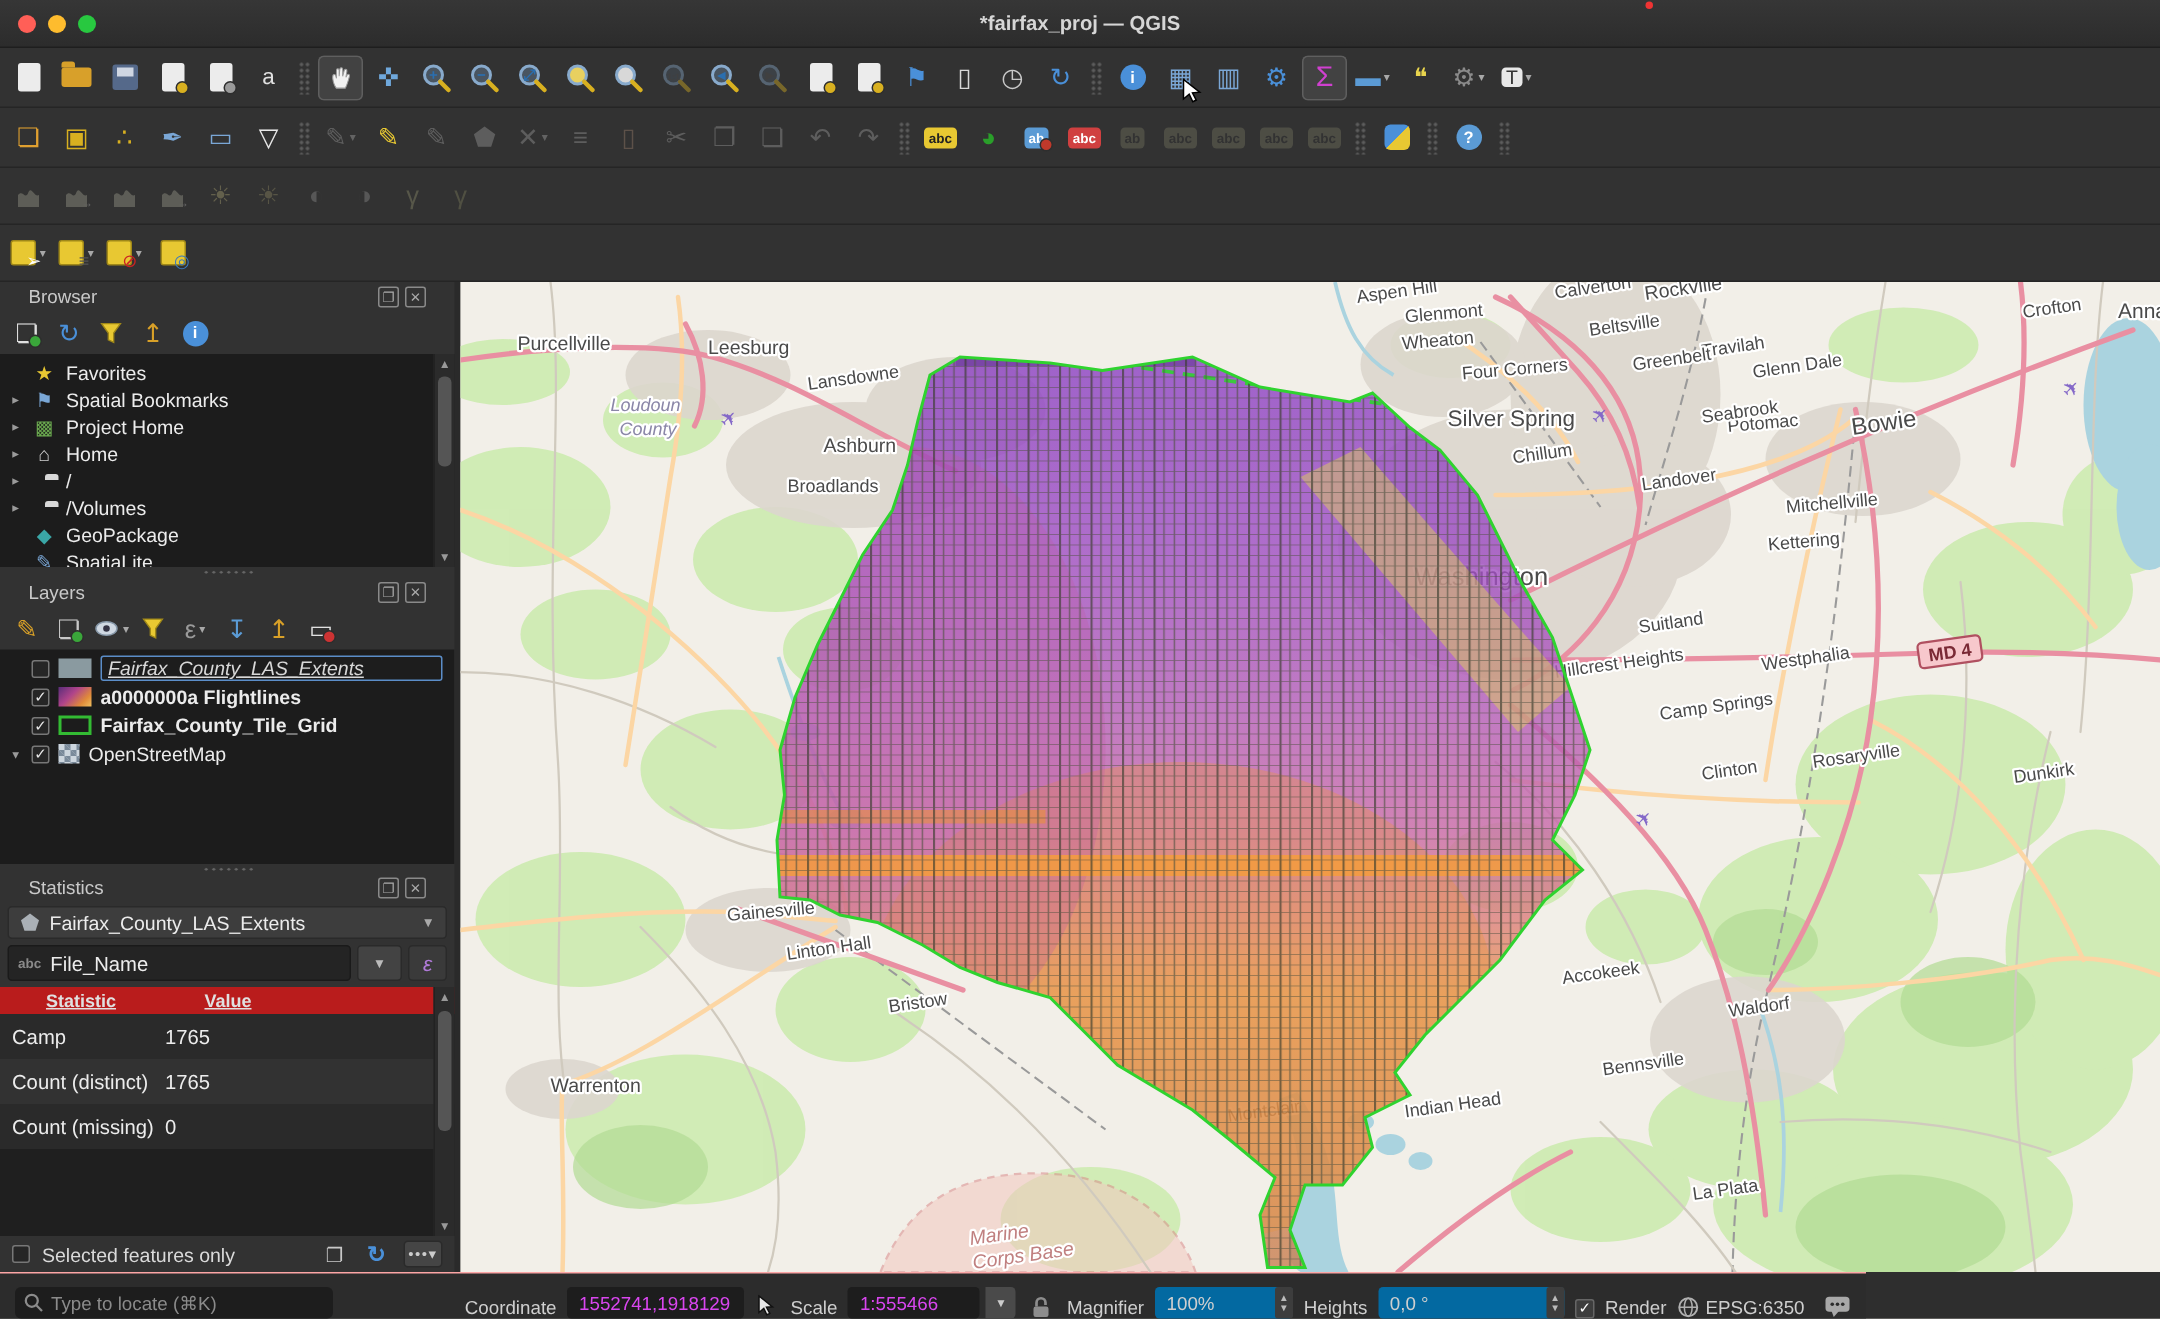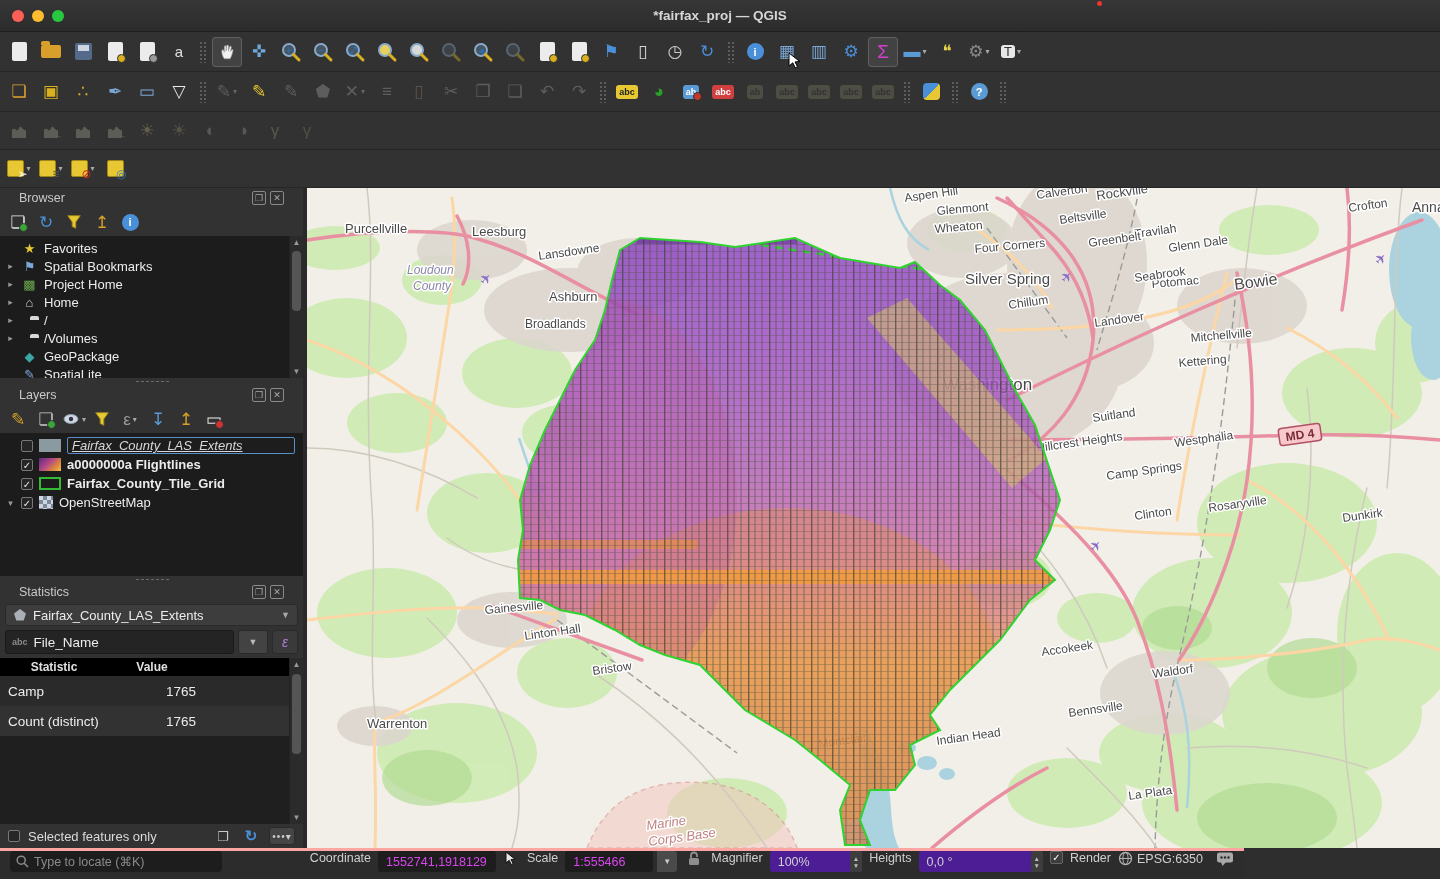--- a/index.html
+++ b/index.html
@@ -85,45 +85,45 @@
   .combo .sp{flex:1;} .combo .car{ color:#aaa; font-size:9px; }
   .fieldrow { display:flex; gap:4px; padding:2px 5px 4px; align-items:stretch; height:30px;}
   .fieldbox { flex:1; background:#242424; border:1px solid #1a1a1a; border-radius:3px; display:flex;
     align-items:center; gap:6px; padding:0 6px; color:#ececec; font-size:13.5px; }
   .abctag { color:#8a8a8a; font-size:9px; font-weight:bold; }
   .sqbtn { width:30px; background:#434343; border:1px solid #2a2a2a; border-radius:3px; display:flex;
     align-items:center; justify-content:center; color:#bbb; font-size:9px; }
   .exprbtn { width:26px; background:#3a3a3a; border:1px solid #2a2a2a; border-radius:3px; display:flex;
     align-items:center; justify-content:center; color:#b07ad8; font-size:14px; font-style:italic; }
   .stable { flex:1; position:relative; background:#1f1f1f; margin:0 0 0 0; overflow:hidden;}
-  .shead { display:flex; background:#000000; height:18px; color:#e0e0e0; font-size:12px; font-weight:bold; }
+  .shead { display:flex; background:#b91c1c; height:18px; color:#e0e0e0; font-size:12px; font-weight:bold;text-decoration:underline; }
   .shead div { display:flex; align-items:center; justify-content:center; }
-  .c1{ width:108px; } .c2{ width:88px;text-align:right; } .c3{ flex:1; }
+  .c1{ width:108px; } .c2{ width:88px; } .c3{ flex:1; }
   .srow { display:flex; height:30px; font-size:13.5px; color:#ececec; align-items:center; }
   .srow:nth-child(odd){ background:#2a2a2a; } .srow:nth-child(even){ background:#323232; }
   .srow .c1 { padding-left:8px; } .srow .c2 { padding-left:2px; }
   .statsbottom { height:24px; display:flex; align-items:center; gap:8px; padding:0 8px; color:#dadada; font-size:13px; }
   .mini { width:20px; height:18px; display:flex; align-items:center; justify-content:center; border-radius:3px; }
   .dots3 { background:#454545; border:1px solid #2a2a2a; width:26px; color:#ccc; font-size:10px; letter-spacing:1px;}
 
   
   .map { position:absolute; left:307px; top:188px; width:1133px; height:660px; background:#f2efe8; }
 
   
   .statusbar { position:absolute; left:0; top:848px; width:1244px; height:31px; background:#2c2c2c;
-    border-top:3px solid #fca5a5; display:flex; align-items:flex-start; padding:0 10px; gap:7px;
+    border-top:1px solid #fca5a5; display:flex; align-items:flex-end; padding:0 10px; gap:7px;
     color:#cfcfcf; font-size:12.5px; }
   .searchwrap { position:relative; width:212px; height:21px; }
   .searchwrap svg { position:absolute; left:6px; top:4px; }
   .sinput { width:100%; height:100%; background:#1d1d1d; border:none; border-radius:4px; color:#e6e6e6;
     font-size:12.5px; padding:0 6px 0 24px; font-family:"Liberation Sans",sans-serif;}
   .sinput::placeholder { color:#8b8b8b; }
   .valbox { background:#1d1d1d; border-radius:3px; height:21px; display:flex; align-items:center;
     padding:0 8px; color:#d946ef; }
-  .spinbox { background:#4c1d95; border-radius:3px; height:21px; display:flex; align-items:center; padding-left:8px; }
+  .spinbox { background:#0369a1; border-radius:3px; height:21px; display:flex; align-items:center; padding-left:8px; }
   .spinner { display:flex; flex-direction:column; margin-left:8px; background:#3d3d3d; border-radius:2px;
     height:21px; justify-content:center; padding:0 3px; }
   .spinner span { font-size:6.5px; color:#bbb; line-height:7px; }
   .dropbtn { width:20px; height:21px; background:#4a4a4a; border-radius:0 3px 3px 0; display:flex;
     align-items:center; justify-content:center; color:#ccc; font-size:8px; margin-left:-3px; }
   .rchk { width:13px; height:13px; background:#3d3d3d; border:1px solid #666; border-radius:2px;
     color:#fff; font-size:10px; line-height:12px; text-align:center; }
   .sbicon { display:flex; align-items:center; }
 </style>
 </head>
@@ -628,20 +628,25 @@
         </div>
       <div id="statsRows">
           <div class="srow">
             <div class="c1">Camp</div>
             <div class="c2">1765</div>
             <div class="c3"></div>
           </div>
           <div class="srow">
             <div class="c1">Count (distinct)</div>
             <div class="c2">1765</div>
+            <div class="c3"></div>
+          </div>
+          <div class="srow">
+            <div class="c1">Count (missing)</div>
+            <div class="c2">0</div>
             <div class="c3"></div>
           </div>
         </div>
       <div class="vscroll">
         <span class="up">▲</span>
           <span class="dn">▼</span>
         <span class="vthumb" style="top:16px;height:80px"></span>
       </div>
     </div>
     <div class="statsbottom">

